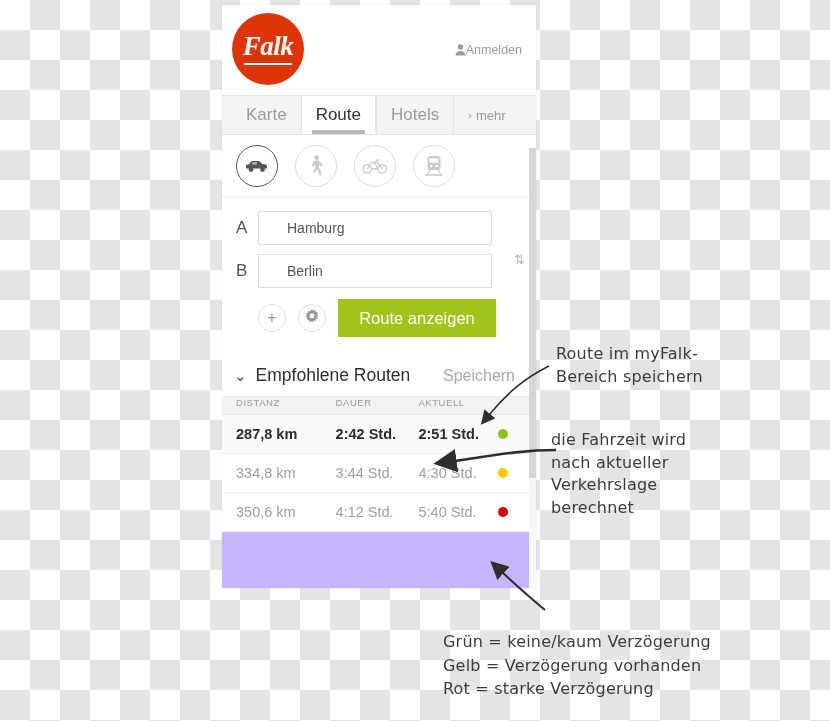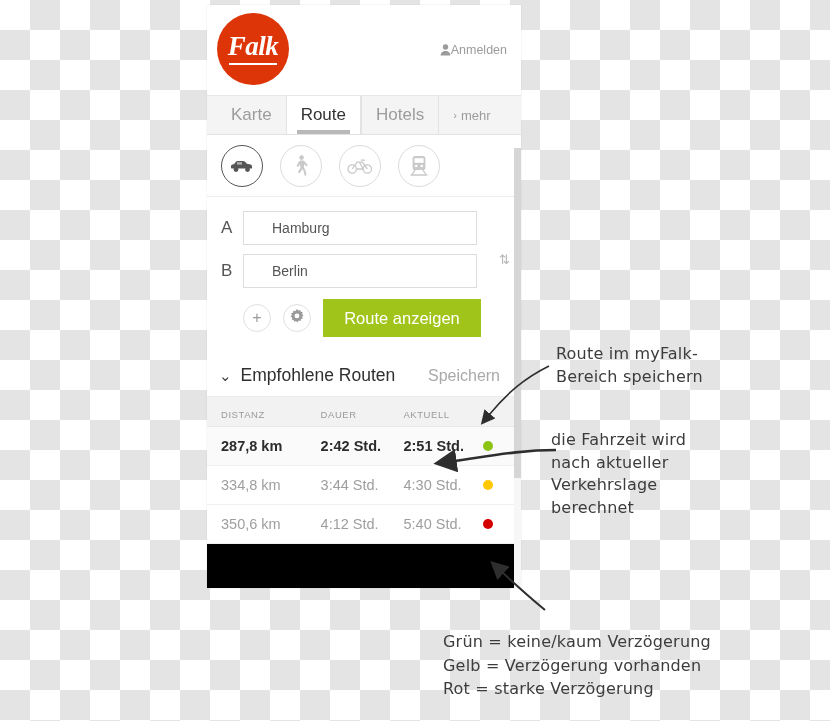--- a/index.html
+++ b/index.html
@@ -16,25 +16,25 @@
     background-image:
       linear-gradient(45deg, #e4e4e4 25%, transparent 25%, transparent 75%, #e4e4e4 75%, #e4e4e4),
       linear-gradient(45deg, #e4e4e4 25%, transparent 25%, transparent 75%, #e4e4e4 75%, #e4e4e4);
     background-size: 60px 60px;
     background-position: 0 0, 30px 30px;
   }
 
   
   #app-card {
     position: absolute;
-    left: 207px;
+    left: 222px;
     top: 5px;
     width: 314px;
     height: 583px;
-    background: #000000;
+    background: #c4b5fd;
     box-sizing: border-box;
     box-shadow: 0 0 1px rgba(0,0,0,.18);
   }
 
   
   .card-header {
     position: relative;
     height: 90px;
     background: #fff;
   }
@@ -250,21 +250,21 @@
     border-collapse: collapse;
     table-layout: fixed;
   }
   table.routes th {
     background: #f2f2f2;
     font-size: 9.5px;
     letter-spacing: .55px;
     color: #9a9a9a;
     font-weight: normal;
     text-align: left;
-    padding: 12px 0 6px 0;
+    padding: 0 0 6px 0;
     border-top: 1px solid #ececec;
     border-bottom: 1px solid #e8e8e8;
   }
   table.routes th:first-child { padding-left: 14px; }
   table.routes td {
     font-size: 14.5px;
     color: #9e9e9e;
     padding: 11px 0;
     border-bottom: 1px solid #f0f0f0;
   }

